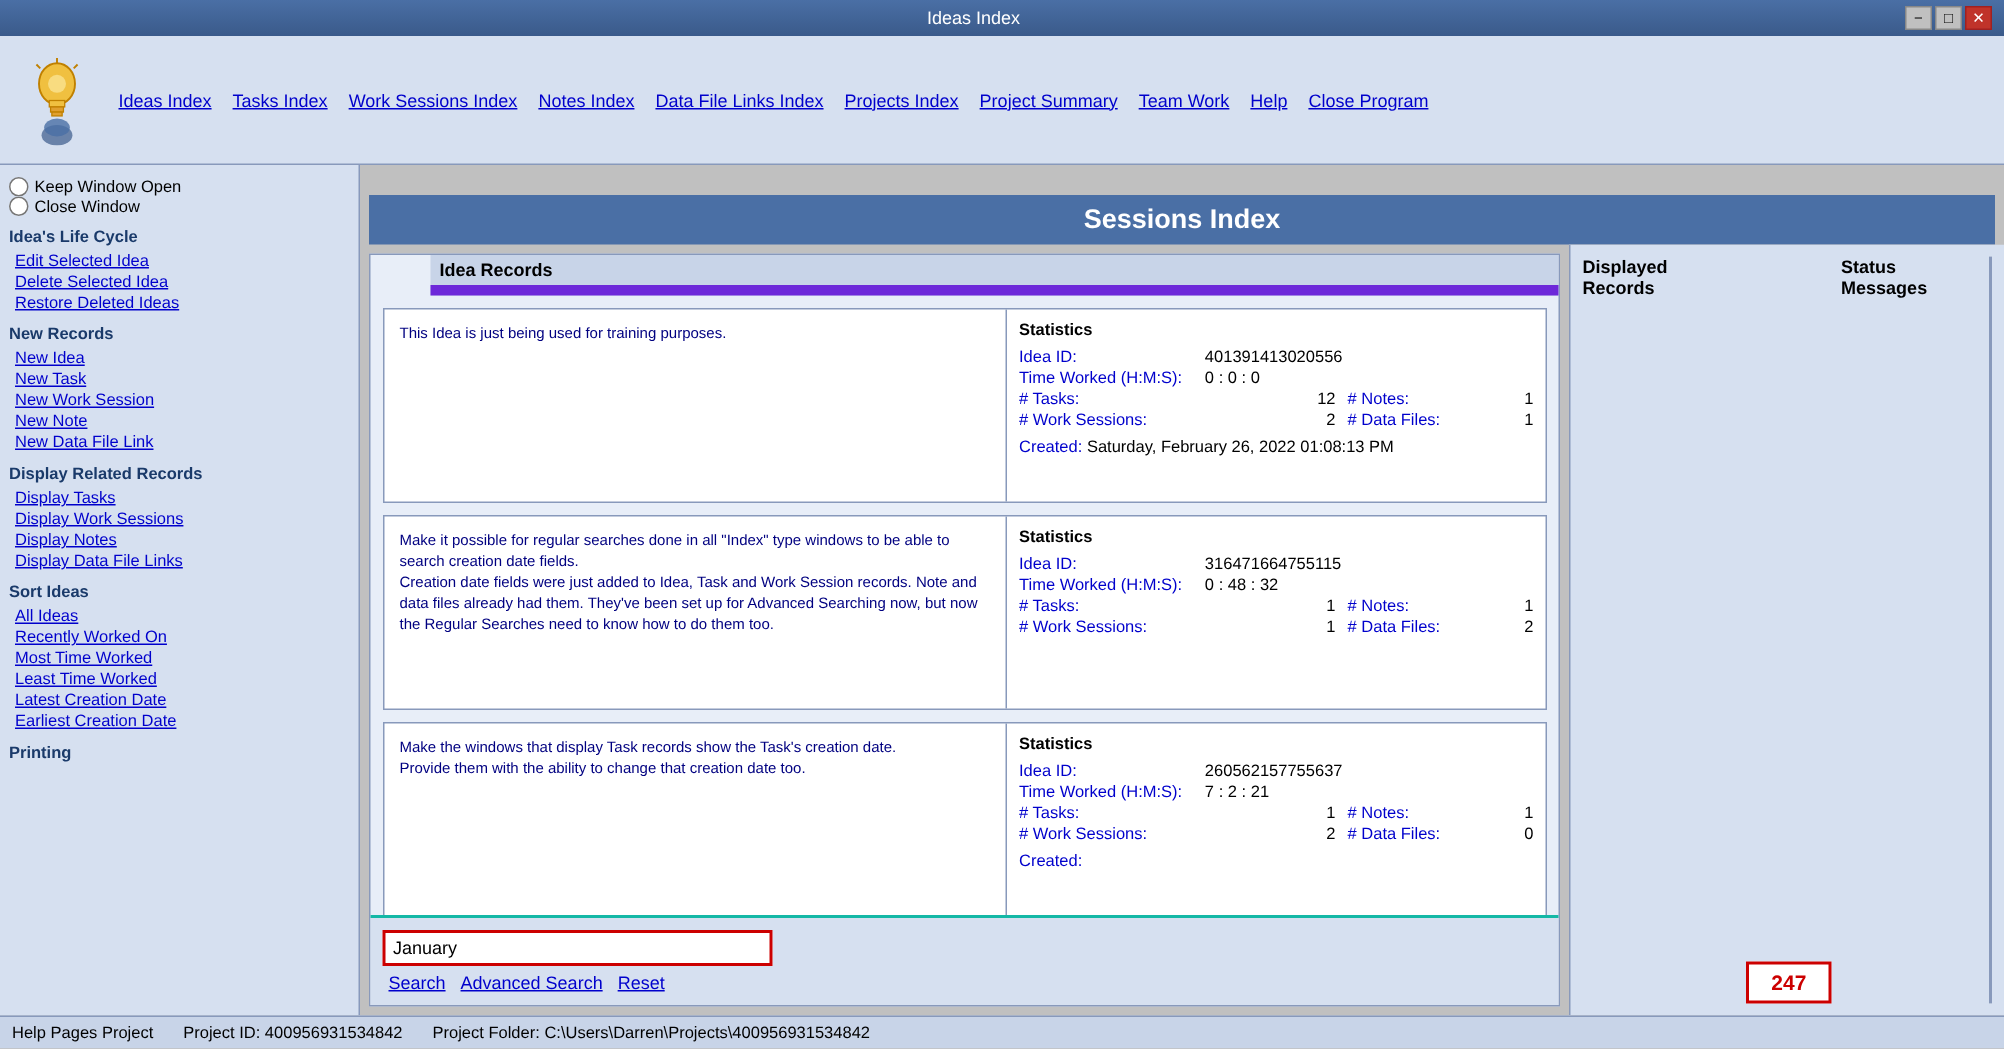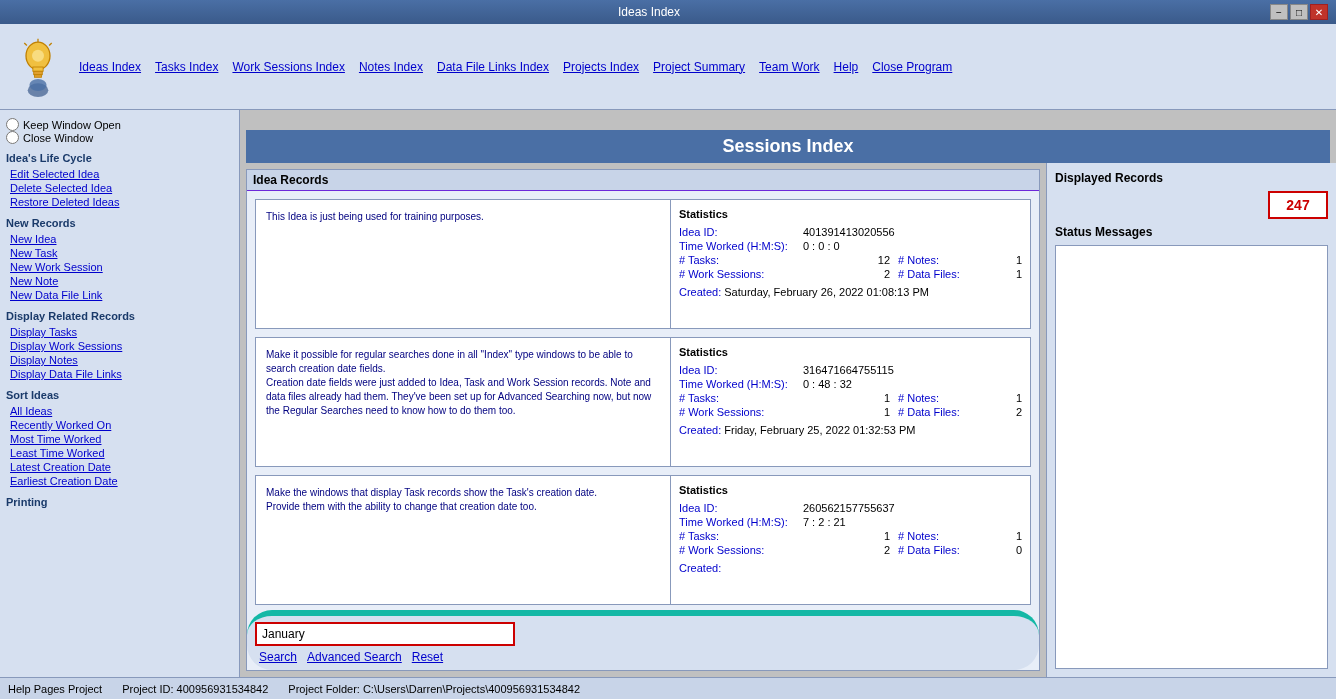--- a/index.html
+++ b/index.html
@@ -156,22 +156,23 @@
       flex-direction: column;
       border: 1px solid #8899bb;
       margin: 6px;
       background: #e8eef8;
     }
     .idea-records-header {
       background: #c8d4e8;
       padding: 3px 6px;
       font-weight: bold;
       font-size: 12px;
-      border-bottom: 1px solid #6d28d9;
+      border-bottom: 7px solid #6d28d9;
       color: #000;
+      margin-left: 40px;
     }
     .idea-records-body {
       flex: 1;
       overflow-y: auto;
       position: relative;
     }
     .idea-records-body::-webkit-scrollbar { width: 16px; }
     .idea-records-body::-webkit-scrollbar-track { background: #d4d0c8; border: 1px solid #8888; }
     .idea-records-body::-webkit-scrollbar-thumb { background: #a8a8a8; border: 1px solid #888; }
 
@@ -213,28 +214,27 @@
     .stats-created {
       margin-top: 6px;
       font-size: 11px;
     }
     .created-label { color: #0000cc; }
     .created-value { color: #000; }
 
     
     .search-bar {
       height: 60px;
-      border-top: 6px solid #14b8a6;
+      border-top: 2px solid #14b8a6;
       background: #d6e0f0;
       display: flex;
       flex-direction: column;
       justify-content: center;
       padding: 4px 8px;
       gap: 4px;
-      border-radius: 25px;
     }
     .search-input-row {
       display: flex;
       align-items: center;
     }
     .search-input {
       border: 2px solid #cc0000;
       padding: 3px 5px;
       font-size: 12px;
       width: 260px;
@@ -253,21 +253,21 @@
       font-size: 12px;
       background: none;
       border: none;
       padding: 0;
     }
 
     
     .right-panel {
       width: 290px;
       display: flex;
-      flex-direction: column;
+      flex-direction: row;
       border-left: 1px solid #8899bb;
       background: #d6e0f0;
       flex-shrink: 0;
       padding: 8px;
       gap: 6px;
     }
     .right-section-label {
       font-weight: bold;
       font-size: 12px;
       color: #000;
@@ -453,24 +453,20 @@
                 <span class="stat-label"># Tasks:</span>
                 <span class="stat-value right">1</span>
                 <span class="stat-label"># Notes:</span>
                 <span class="stat-value right">1</span>
 
                 <span class="stat-label"># Work Sessions:</span>
                 <span class="stat-value right">1</span>
                 <span class="stat-label"># Data Files:</span>
                 <span class="stat-value right">2</span>
               </div>
-              <div class="stats-created">
-                <span class="created-label">Created:</span>
-                <span class="created-value">Friday, February 25, 2022  01:32:53 PM</span>
-              </div>
             </div>
           </div>
 
           <div class="idea-card">
             <div class="idea-text" style="white-space: pre-line;">Make the windows that display Task records show the Task's creation date.
 Provide them with the ability to change that creation date too.</div>
             <div class="idea-stats">
               <div class="stats-header">Statistics</div>
               <div class="stats-grid">
                 <span class="stat-label">Idea ID:</span>

